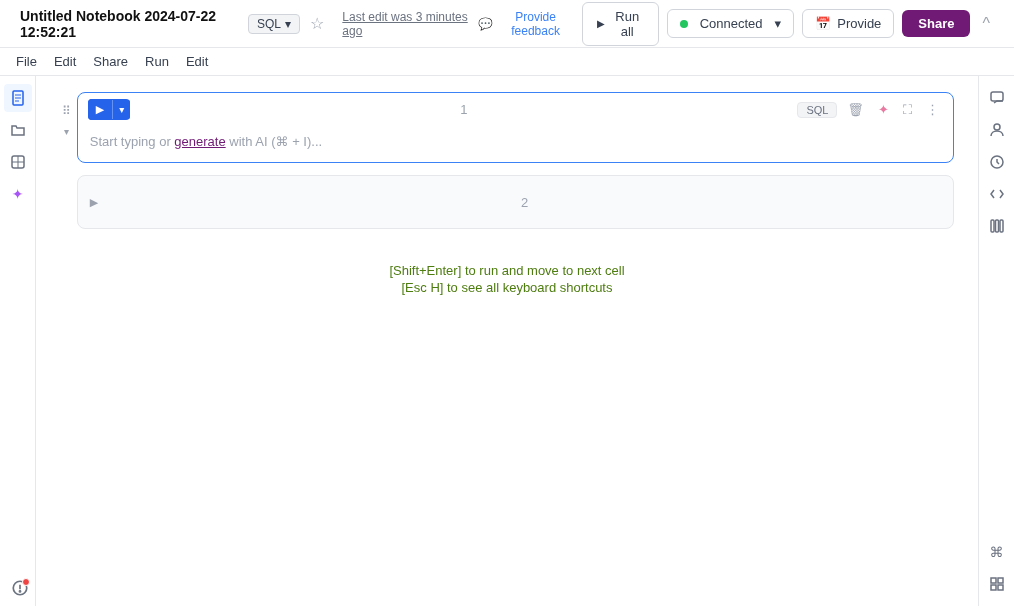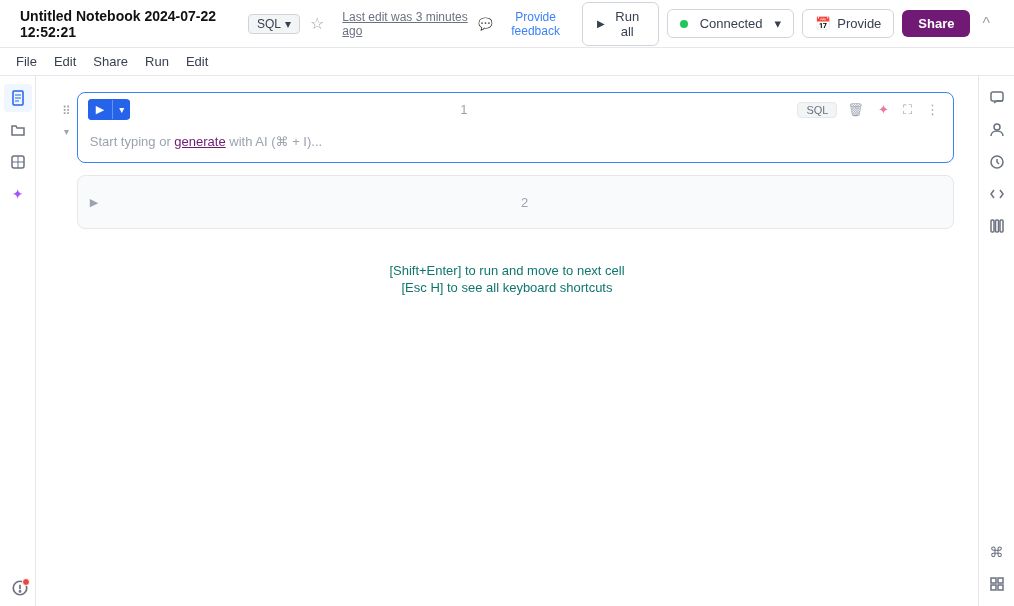--- a/index.html
+++ b/index.html
@@ -59,21 +59,21 @@
     .cell-placeholder .generate-link { text-decoration: underline; color: #701a75; }
 
     
     .cell-inactive-header { display: flex; align-items: center; padding: 8px 10px; gap: 6px; min-height: 52px; }
     .run-btn-plain { background: none; border: none; cursor: pointer; color: #9ca3af; font-size: 11px; padding: 2px; }
 
     
     .right-sidebar { width: 36px; border-left: 1px solid #e5e7eb; display: flex; flex-direction: column; align-items: center; padding: 8px 0; gap: 4px; flex-shrink: 0; }
 
     
-    .hint-area { text-align: center; padding: 20px; color: #0f766e; font-size: 13px; }
+    .hint-area { text-align: center; padding: 20px; color: #4d7c0f; font-size: 13px; }
     .hint-line { margin: 2px 0; }
     .bottom-icon { width: 24px; height: 24px; display: flex; align-items: center; justify-content: center; color: #6b7280; cursor: pointer; font-size: 14px; border-radius: 4px; }
     .notification-dot { position: relative; }
     .notification-dot::after { content: ''; position: absolute; top: 2px; right: 2px; width: 6px; height: 6px; background: #ef4444; border-radius: 50%; border: 1px solid #fff; }
   </style>
 </head>
 <body>
 
 <div class="topbar">
   <span class="topbar-title">Untitled Notebook 2024-07-22 12:52:21</span>

